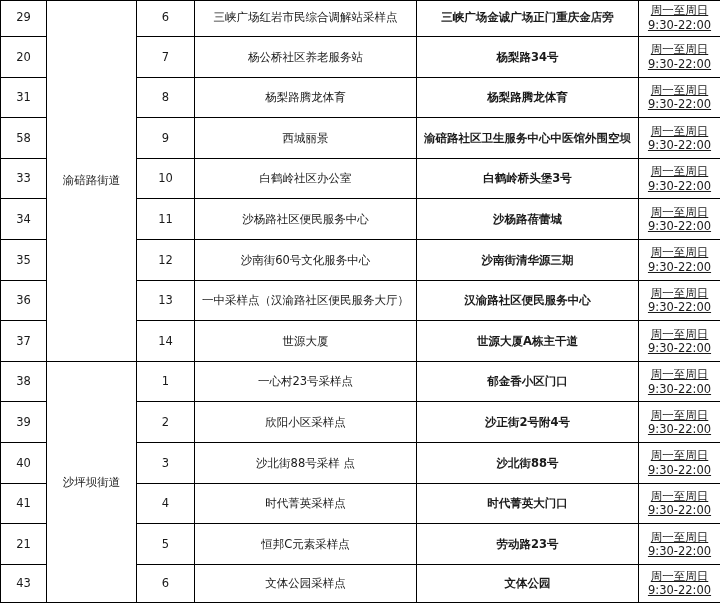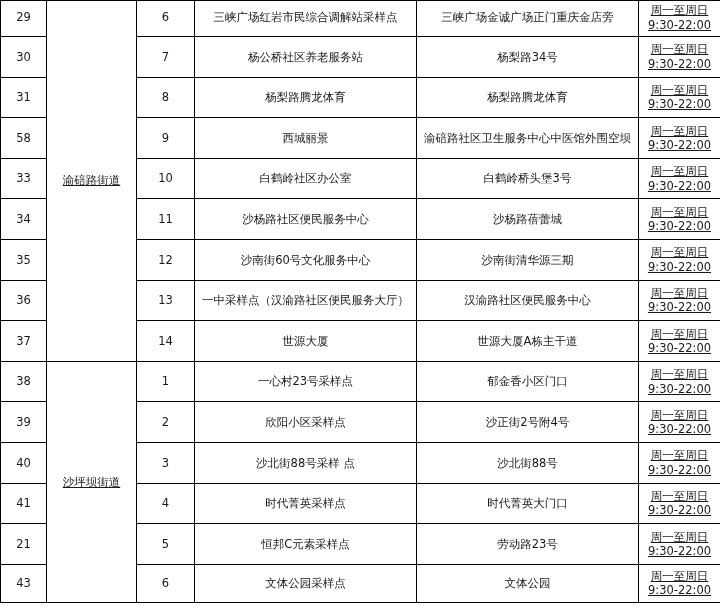--- a/index.html
+++ b/index.html
@@ -33,24 +33,24 @@
   }
   
   col.c-id   { width: 46px; }
   col.c-str  { width: 90px; }
   col.c-no   { width: 58px; }
   col.c-site { width: 222px; }
   col.c-addr { width: 222px; }
   col.c-time { width: 82px; }
 
   td.id-cell    { font-size: 12px; margin-top: 18px; }
-  td.street     { font-size: 12px; text-decoration: underline; }
+  td.street     { font-size: 12px; }
   td.no-cell    { font-size: 12px; }
   td.site-cell  { font-size: 11.5px; }
-  td.addr-cell  { font-size: 11.5px; }
+  td.addr-cell  { font-size: 11.5px; font-weight: bold; }
   td.time-cell  { font-size: 10.5px; line-height: 1.45; }
   td.time-cell .tl { display: block; white-space: nowrap; text-decoration: underline; }
 
   
   tr.first td { height: 36px; padding-top: 0; }
   tr.last td  { height: 38px; }
 </style>
 </head>
 <body>
 
@@ -69,21 +69,21 @@
         <td class="street" rowspan="9">渝碚路街道</td>
         <td class="no-cell">6</td>
         <td class="site-cell">三峡广场红岩市民综合调解站采样点</td>
         <td class="addr-cell">三峡广场金诚广场正门重庆金店旁</td>
         <td class="time-cell">
           <span class="tl">周一至周日</span>
           <span class="tl">9:30-22:00</span>
         </td>
       </tr>
       <tr>
-        <td class="id-cell">30</td>
+        <td class="id-cell">20</td>
         <td class="no-cell">7</td>
         <td class="site-cell">杨公桥社区养老服务站</td>
         <td class="addr-cell">杨梨路34号</td>
         <td class="time-cell">
           <span class="tl">周一至周日</span>
           <span class="tl">9:30-22:00</span>
         </td>
       </tr>
       <tr>
         <td class="id-cell">31</td>

